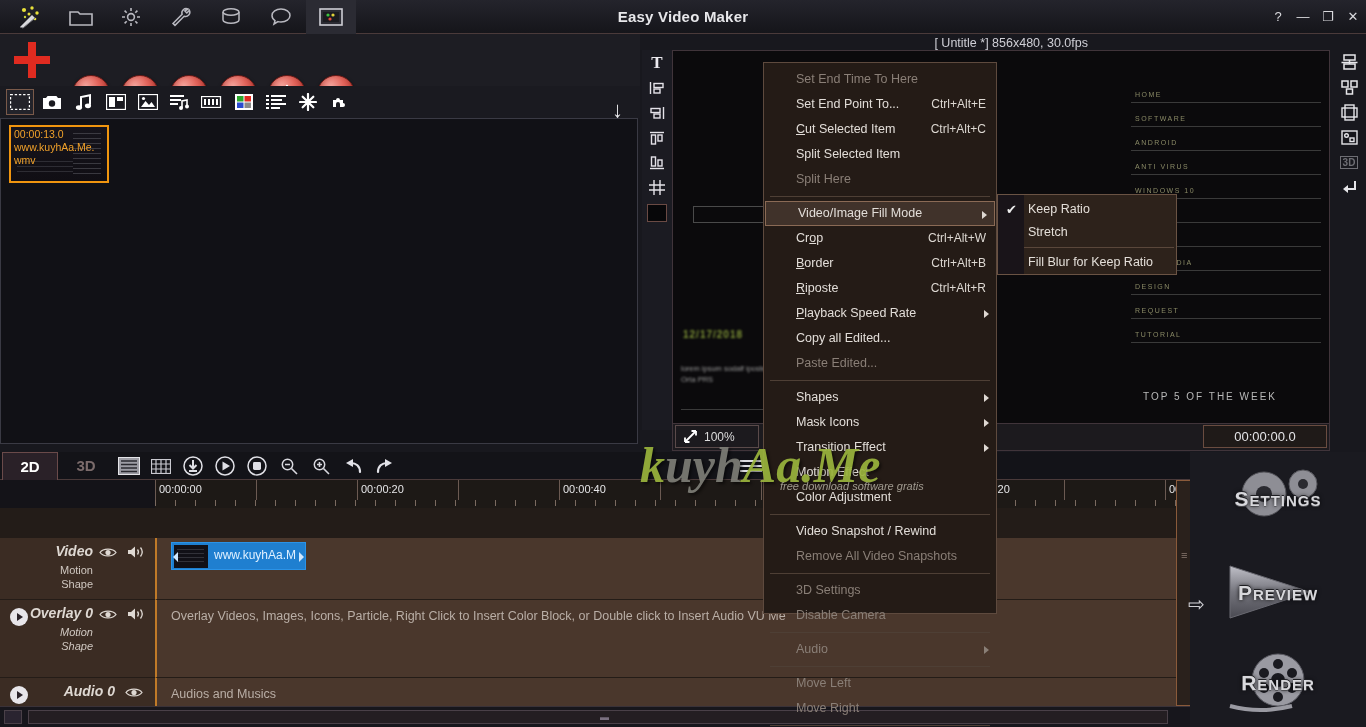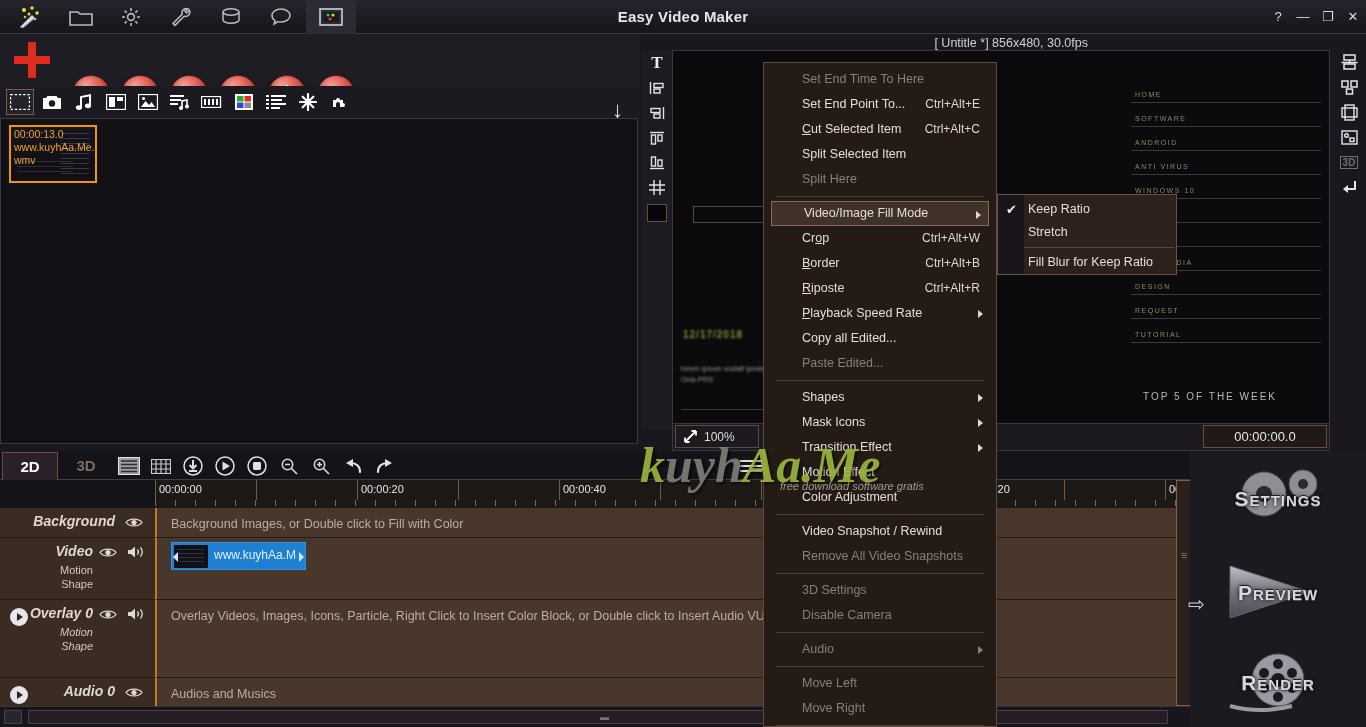--- a/index.html
+++ b/index.html
@@ -57,21 +57,21 @@
   }
   .m-ico { width:28px; height:26px; display:flex; align-items:center; justify-content:center; cursor:pointer; color:#e8e8ea; }
   .m-ico.sel { border:1px solid #7a5a4a; background:#23232a; }
 
   
   .library {
     position:absolute; left:0; top:118px; width:638px; height:326px;
     background:#111116; border:1px solid #3a3a44;
   }
   .lib-item {
-    position:absolute; left:8px; top:6px; width:88px; height:58px;
+    position:absolute; left:8px; top:6px; width:100px; height:58px;
     border:2px solid #f0950f; background:#141018; cursor:pointer; overflow:hidden;
   }
   .lib-thumb { position:absolute; inset:0; background:
       linear-gradient(#16141c,#100e14);
   }
   .lib-thumb:before{ content:""; position:absolute; right:6px; top:6px; width:28px; height:44px;
       background: repeating-linear-gradient(#5a5a62 0 1px, transparent 1px 5px); opacity:.55;}
   .lib-thumb:after{ content:""; position:absolute; left:6px; bottom:6px; width:56px; height:14px;
       background: repeating-linear-gradient(#4a4a52 0 1px, transparent 1px 5px); opacity:.5;}
   .lib-label { position:absolute; left:3px; top:1px; right:2px; font-size:10.5px; line-height:13px;
@@ -196,23 +196,23 @@
   
   .actions { position:absolute; left:1190px; top:452px; width:176px; height:275px; background:#1a1a20; }
   .act { position:absolute; left:18px; width:140px; height:62px; cursor:pointer;
      display:flex; align-items:center; justify-content:center; }
   .act .word { font-size:21px; font-weight:bold; letter-spacing:1px; font-variant:small-caps;
      color:#d8d8dc; text-shadow: 0 0 4px #000, 0 1px 0 #6a6a70, 0 -1px 0 #2a2a30; z-index:3; }
   .arrow-hint { position:absolute; left:-2px; top:140px; font-size:20px; color:#cfcfd4; }
 
   
   .ctx {
-    position:absolute; left:763px; top:62px; width:234px; height:665px;
+    position:absolute; left:763px; top:62px; width:234px; height:552px;
     background:#241b16; border:1px solid #5e4a3e; z-index:50;
-    padding:4px 6px; font-size:12.5px;
+    padding:4px 0; font-size:12.5px;
   }
   .ctx-item { position:relative; height:25px; line-height:25px; padding-left:32px; padding-right:10px;
      color:#e2ddd8; cursor:pointer; white-space:nowrap; }
   .ctx-item.dis { color:#8a7f77; cursor:default; }
   .ctx-item .acc { position:absolute; right:10px; top:0; font-size:12px; color:#ddd8d2; }
   .ctx-item .sub { position:absolute; right:7px; top:9px; width:0;height:0;
      border-left:5px solid #ded8d2; border-top:4px solid transparent; border-bottom:4px solid transparent;}
   .ctx-item.dis .sub { border-left-color:#8a7f77; }
   .ctx-item.hl { background:#40322a; border:1px solid #8a6a55; margin:0 1px; height:25px; line-height:23px; }
   .ctx-sep { height:1px; background:#4e3f35; margin:4px 6px; }
@@ -692,34 +692,20 @@
       <div class="tk" style="left:606px">00:01:00</div>
       <div class="tk" style="left:707px"></div>
       <div class="tk" style="left:808px">00:01:20</div>
       <div class="tk" style="left:909px"></div>
       <div class="tk" style="left:1010px">00:01:40</div>
     </div>
   </div>
 
   <div class="tracks">
 
-    <div class="trk" style="top:0; height:30px">
-      <div class="trk-head">
-        <div class="trk-name" style="right:40px; top:5px">Background</div>
-        <div class="eye" style="right:12px; top:8px">
-          <svg width="18" height="13" viewBox="0 0 18 13">
-              <path d="M1 6.5C4 2 14 2 17 6.5 14 11 4 11 1 6.5z" fill="none" stroke="#ded8d2" stroke-width="1.3"></path>
-            <circle cx="9" cy="6.5" r="2.6" fill="#ded8d2"></circle>
-            </svg>
-          </div>
-      </div>
-      <div class="trk-body">
-        <div class="trk-hint">Background Images, or Double click to Fill with Color</div>
-      </div>
-    </div>
 
     <div class="trk" style="top:30px; height:62px">
       <div class="trk-head">
         <div class="trk-name" style="right:62px; top:5px">Video</div>
         <div class="eye" style="right:38px; top:8px">
           <svg width="18" height="13" viewBox="0 0 18 13">
               <path d="M1 6.5C4 2 14 2 17 6.5 14 11 4 11 1 6.5z" fill="none" stroke="#ded8d2" stroke-width="1.3"></path>
             <circle cx="9" cy="6.5" r="2.6" fill="#ded8d2"></circle>
             </svg>
           </div>

